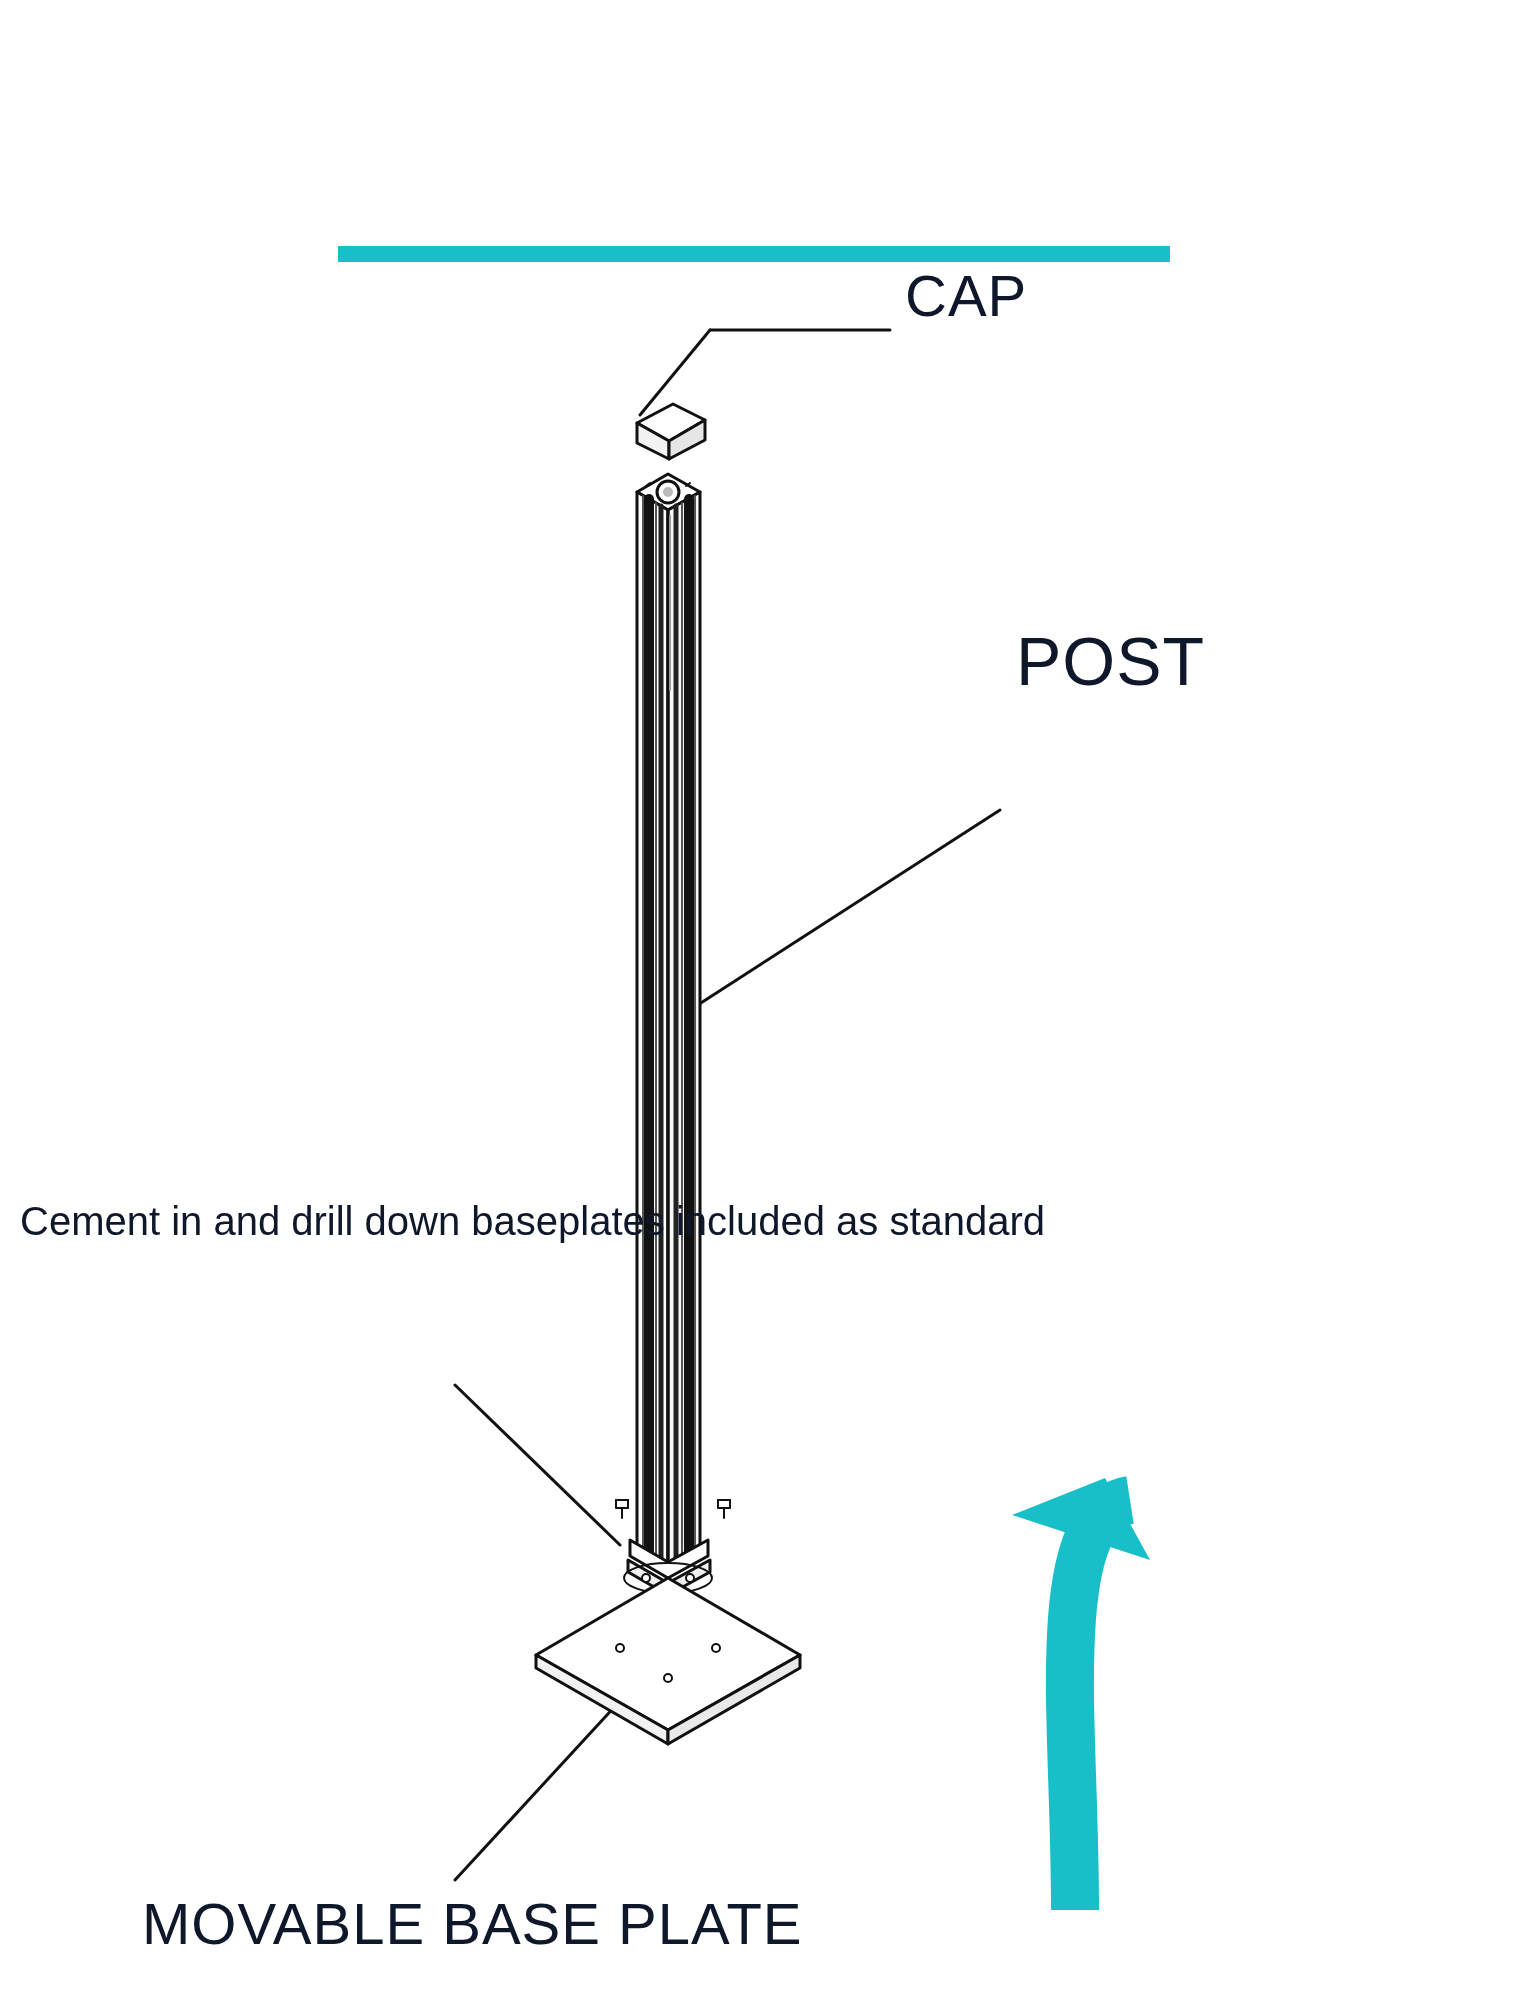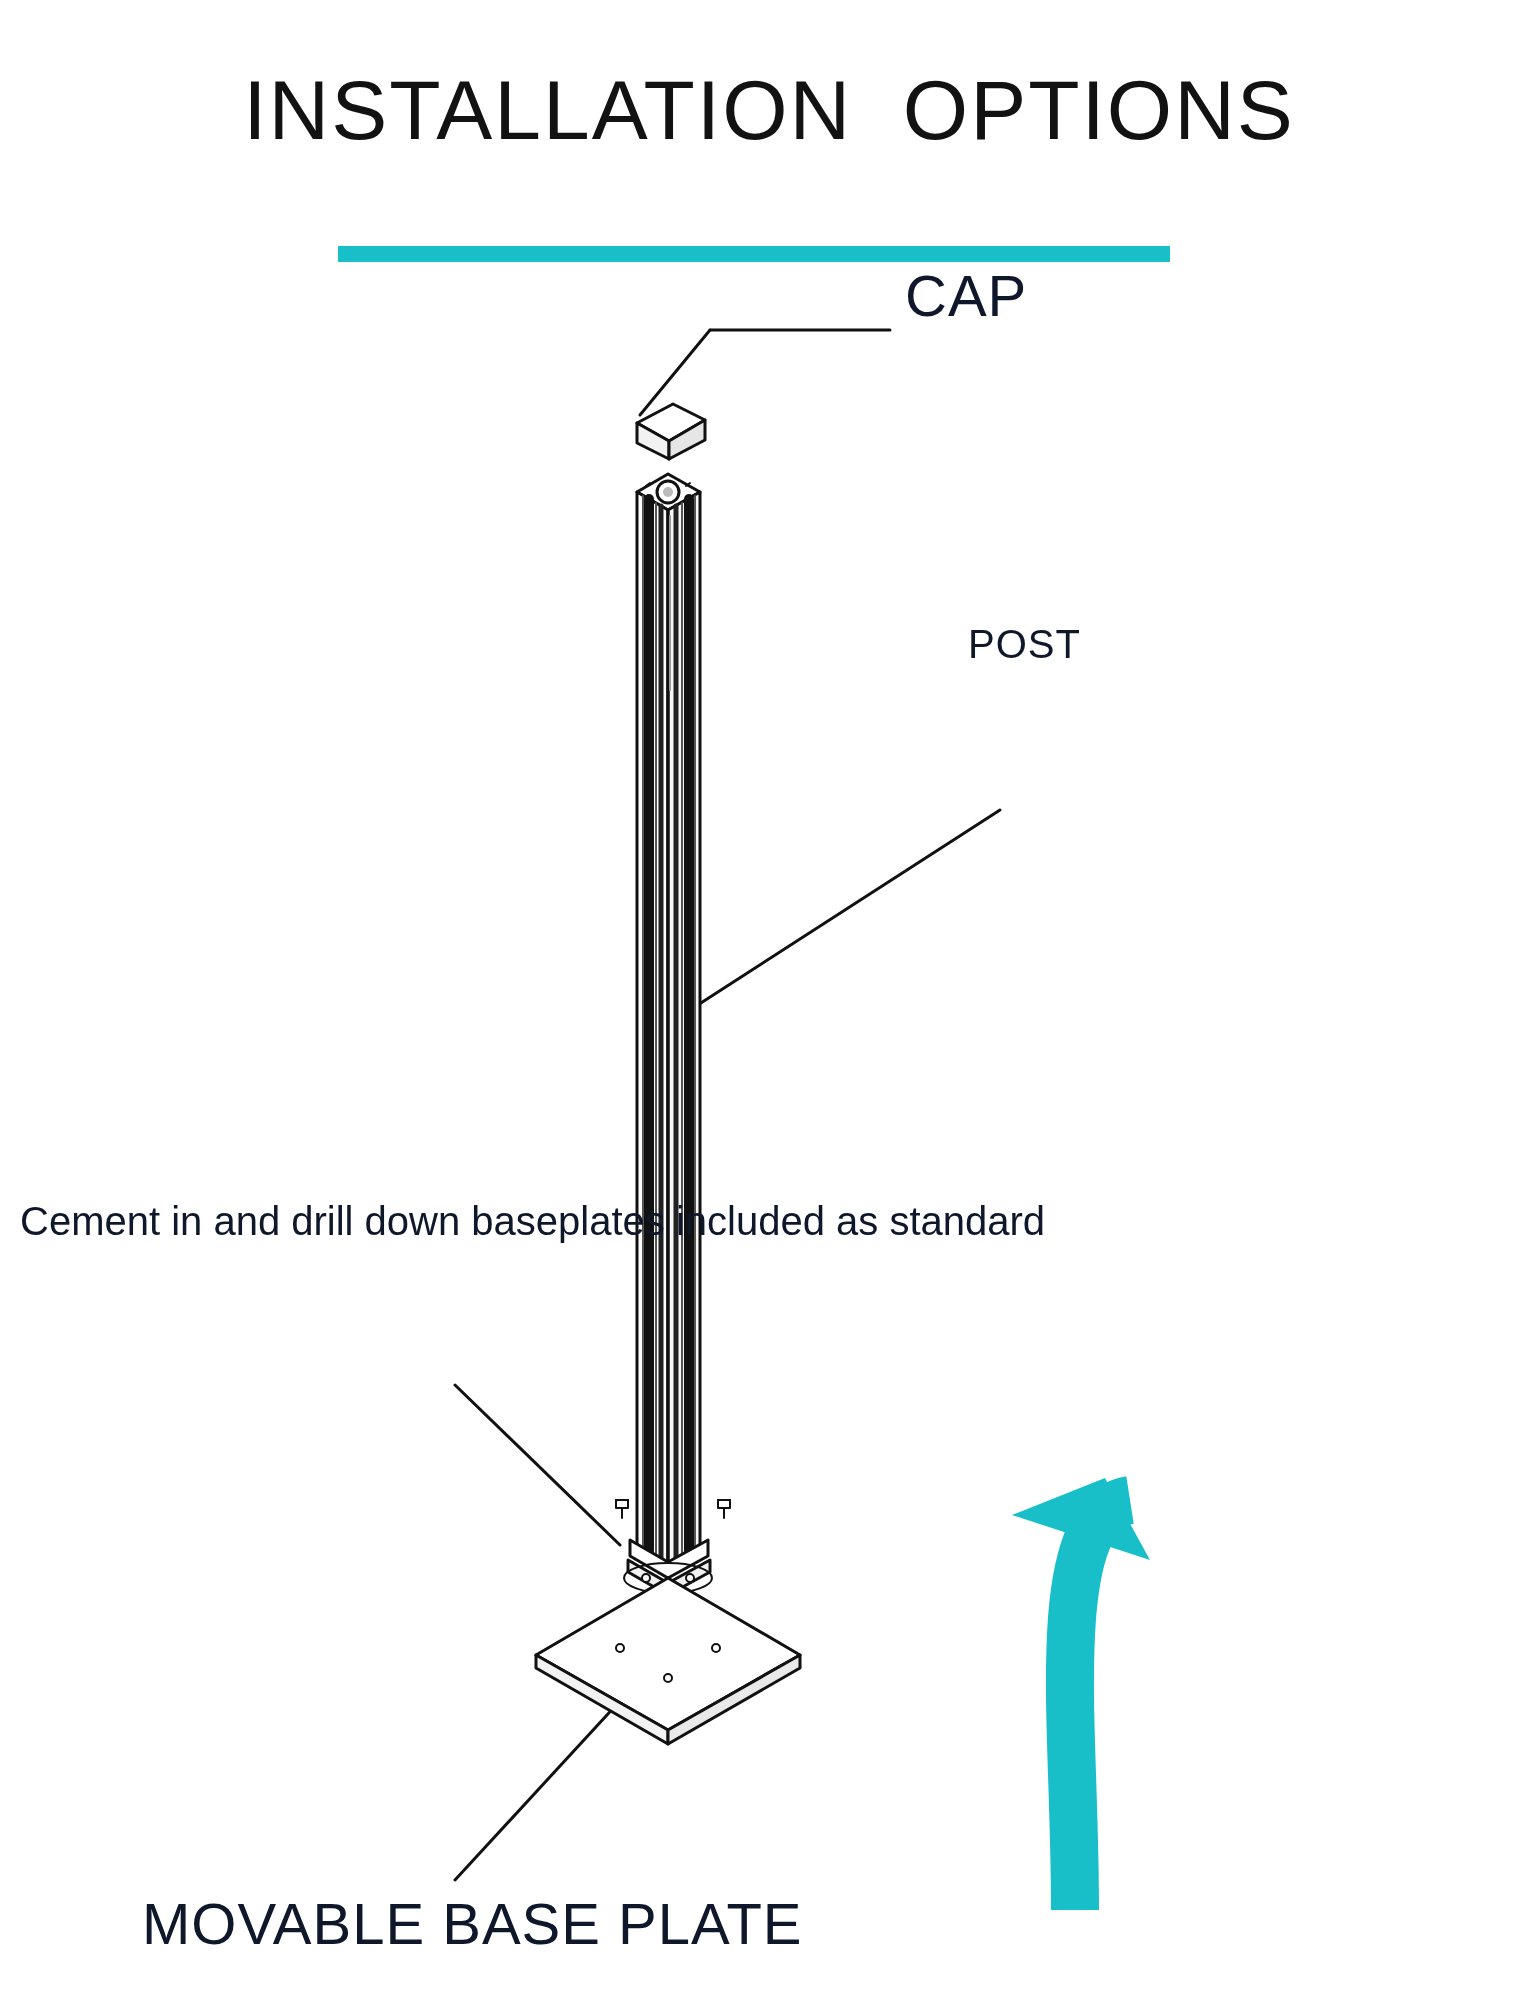--- a/index.html
+++ b/index.html
@@ -46,22 +46,22 @@
     white-space: pre;
   }
   #label-cap {
     top: 262px;
     left: 905px;
     font-size: 58px;
     letter-spacing: 1px;
   }
   #label-post {
     top: 622px;
-    left: 968px;
-    font-size: 40px;
+    left: 1016px;
+    font-size: 68px;
     letter-spacing: 1px;
   }
   #label-baseplate {
     top: 1890px;
     left: 142px;
     font-size: 58px;
     letter-spacing: 1px;
   }
   #label-note {
     top: 1195px;
@@ -77,21 +77,20 @@
     left: 0;
     width: 1538px;
     height: 2000px;
   }
 </style>
 </head>
 <body>
 
 <div class="page">
 
-  <div id="title">INSTALLATION  OPTIONS</div>
   <div id="title-rule"></div>
 
   <svg class="art" viewBox="0 0 1538 2000">
     <g fill="none" stroke="#111111" stroke-width="3" stroke-linejoin="round" stroke-linecap="round">
 
       <path d="M710,330 L890,330"></path>
       <path d="M710,330 L640,415"></path>
 
       <g>
         <path d="M637,423 L673,404 L705,420 L669,441 Z" fill="#ffffff"></path>

